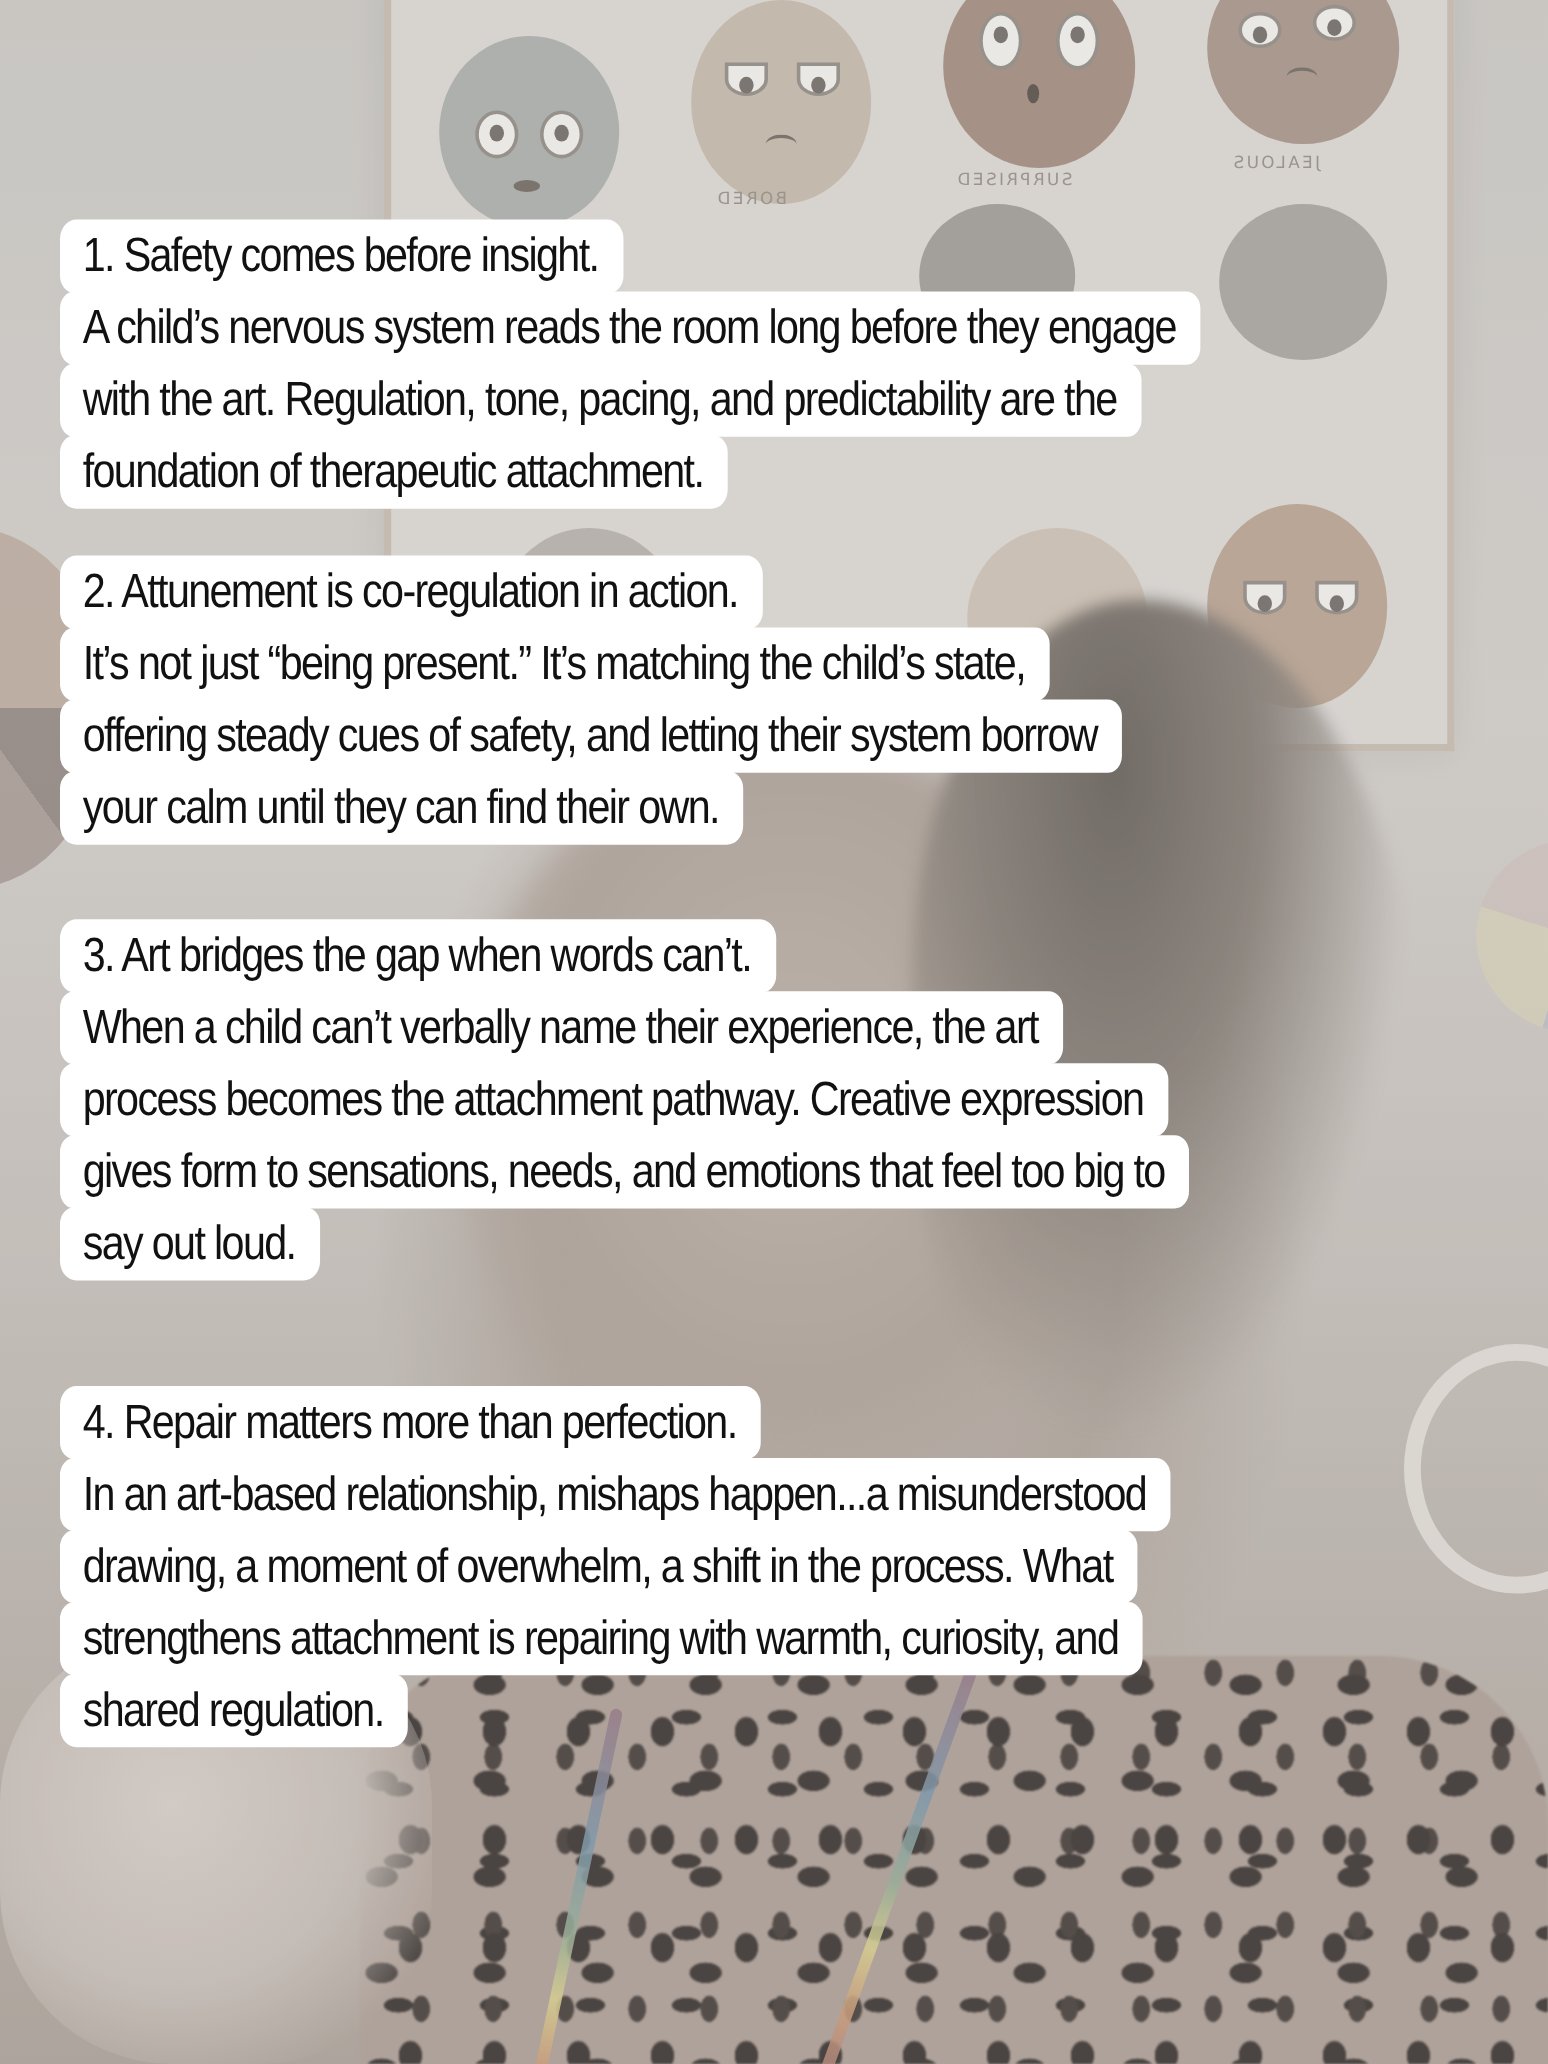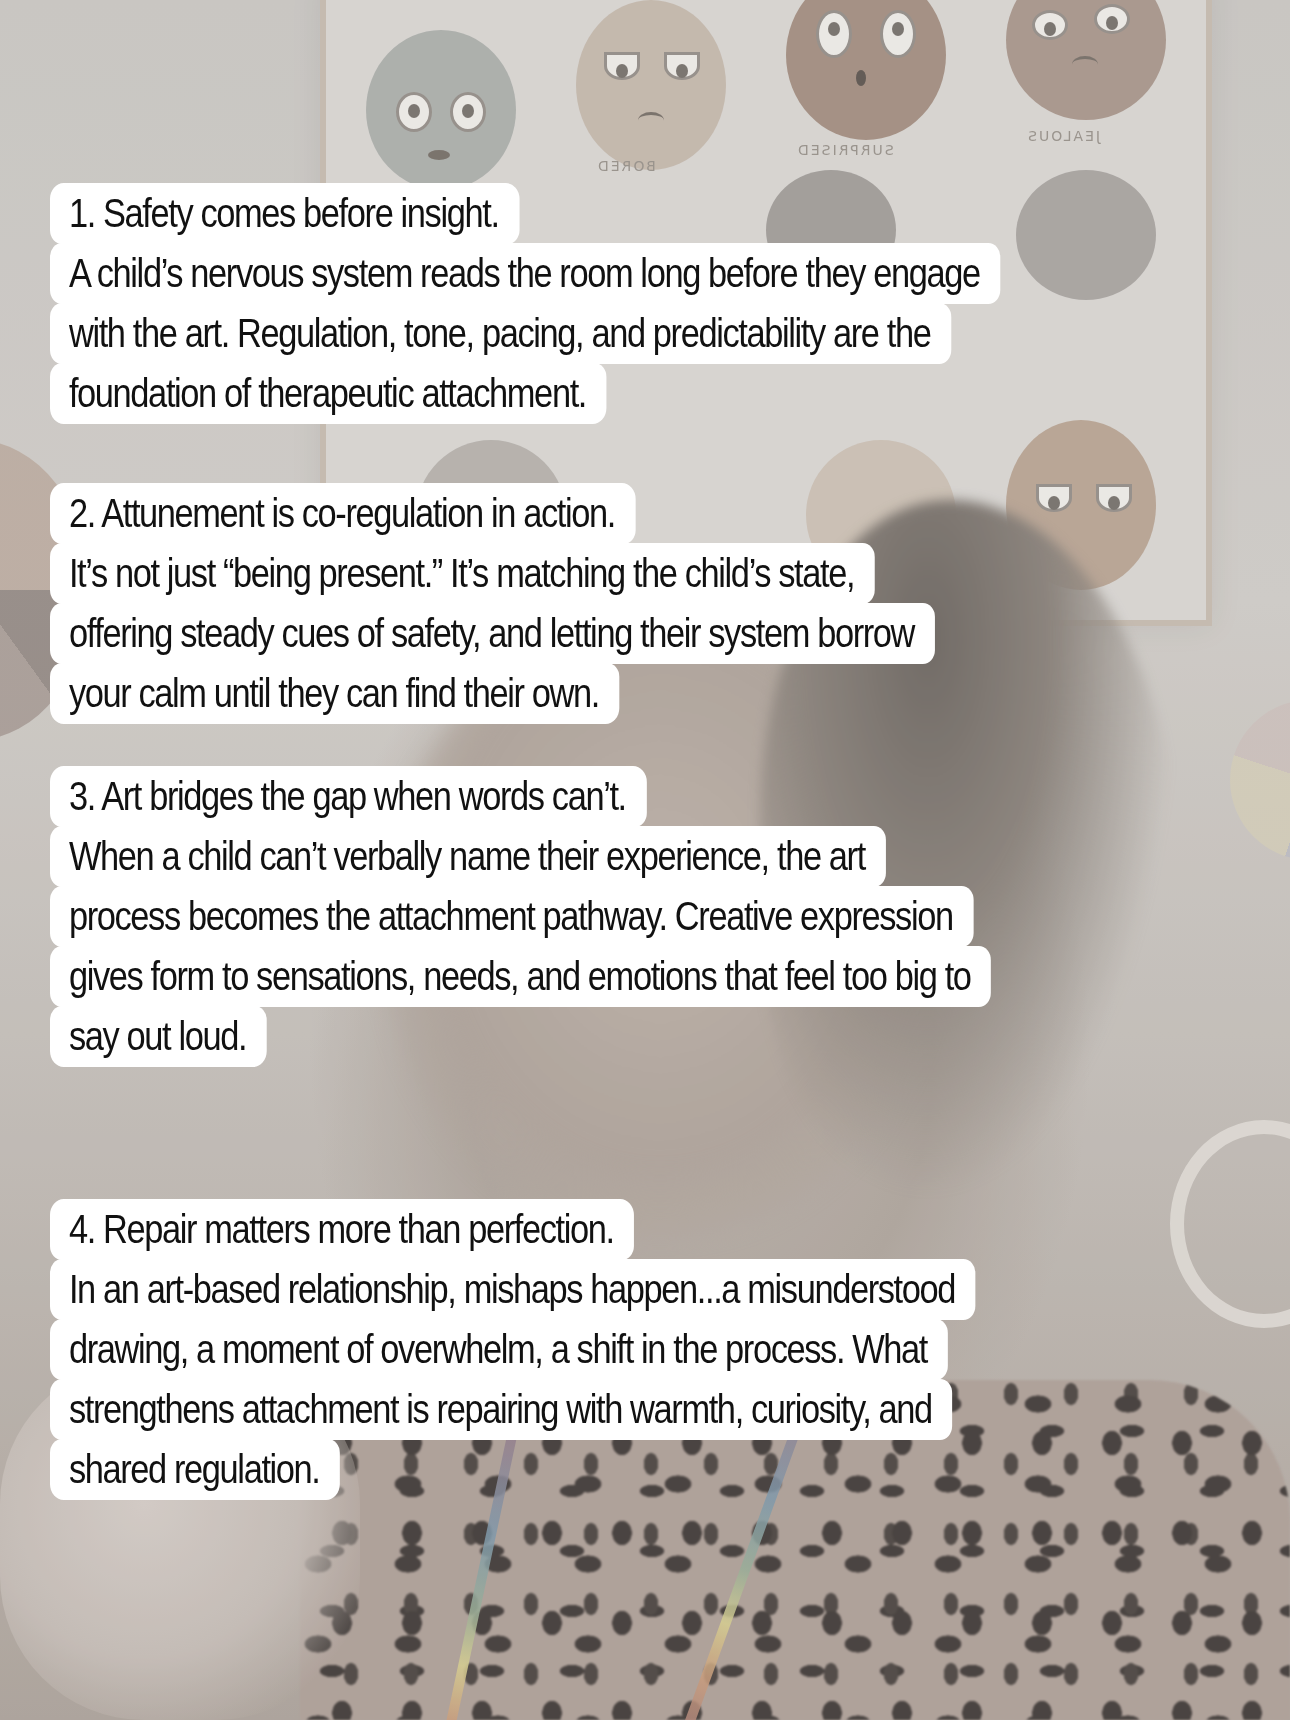--- a/index.html
+++ b/index.html
@@ -106,23 +106,23 @@
     transform-origin: left center;
     white-space: nowrap;
     border-radius: 14px;
     margin-top: -1px;
     position: relative;
   }
   .line.first { border-radius: 16px 16px 14px 14px; }
   .line.last  { border-radius: 14px 14px 16px 16px; }
 
   #block-1 { top: 184px; }
-  #block-2 { top: 484px; }
+  #block-2 { top: 464px; }
   #block-3 { top: 767px; }
-  #block-4 { top: 1200px; }
+  #block-4 { top: 1156px; }
 </style>
 </head>
 <body>
 
 <div class="photo">
   <div class="wall"></div>
   <div class="wheel"></div>
   <div class="wheel2"></div>
 
   <div class="poster">

